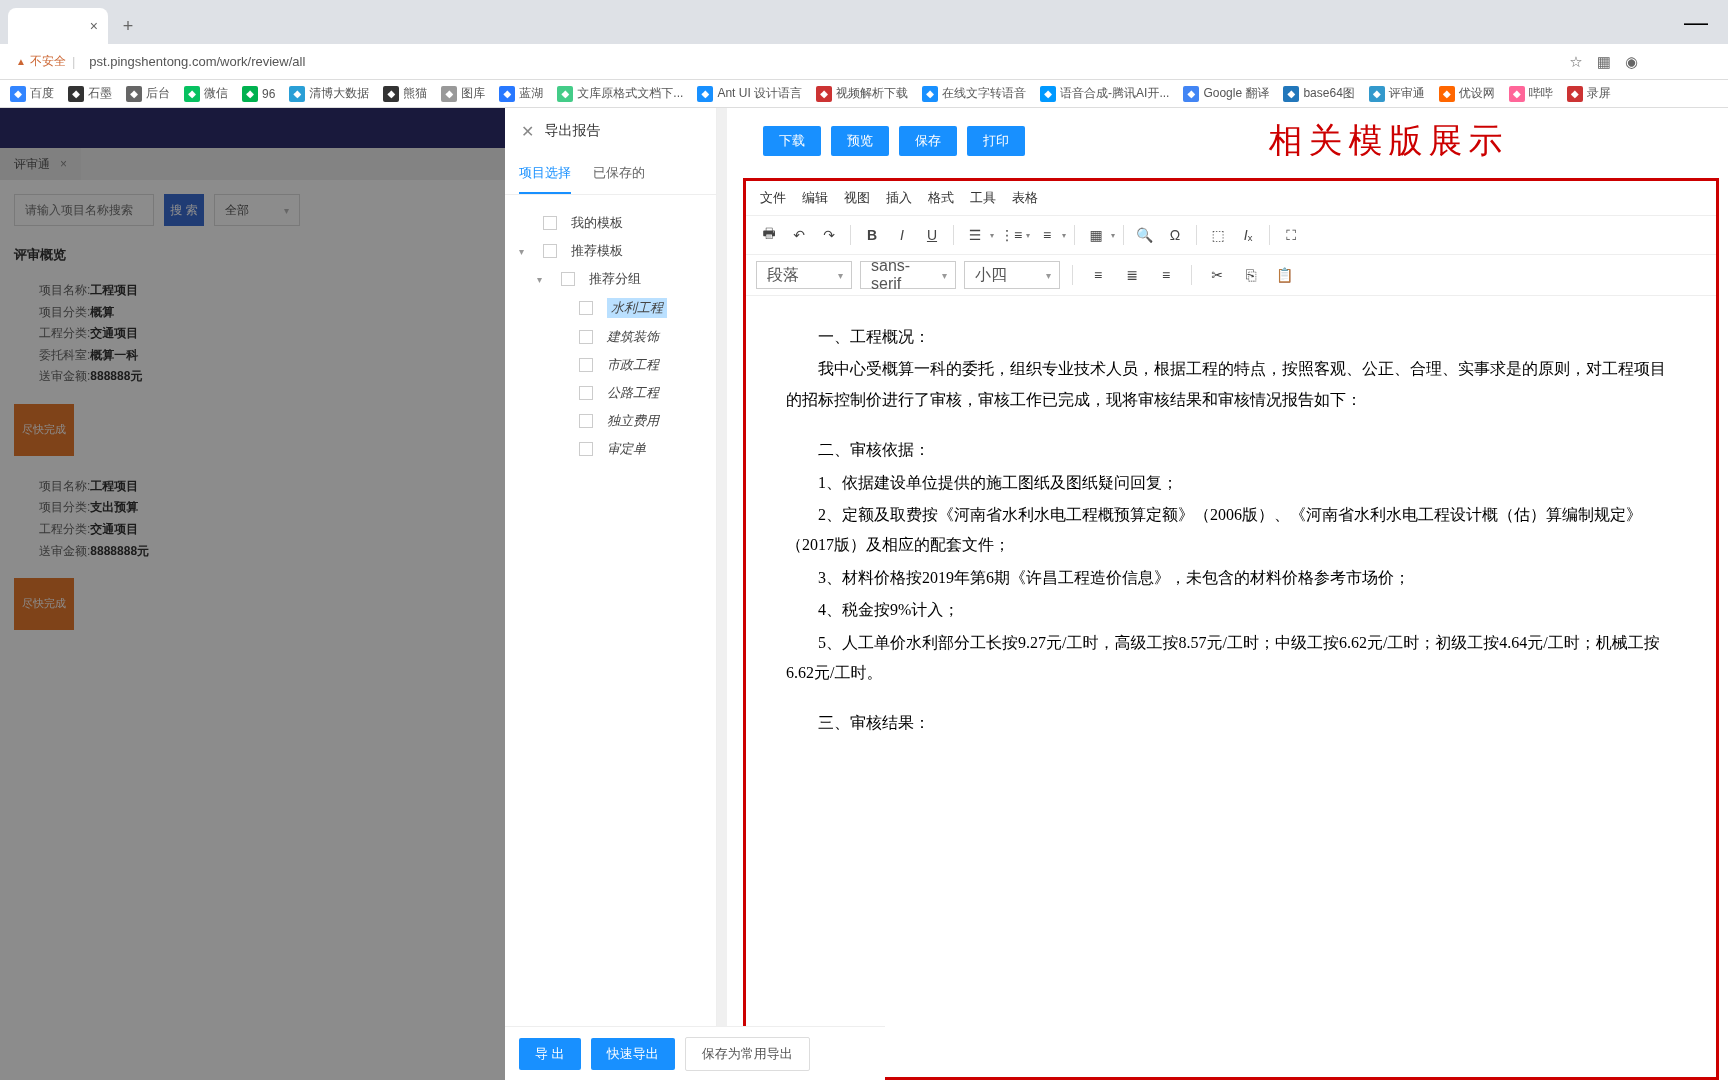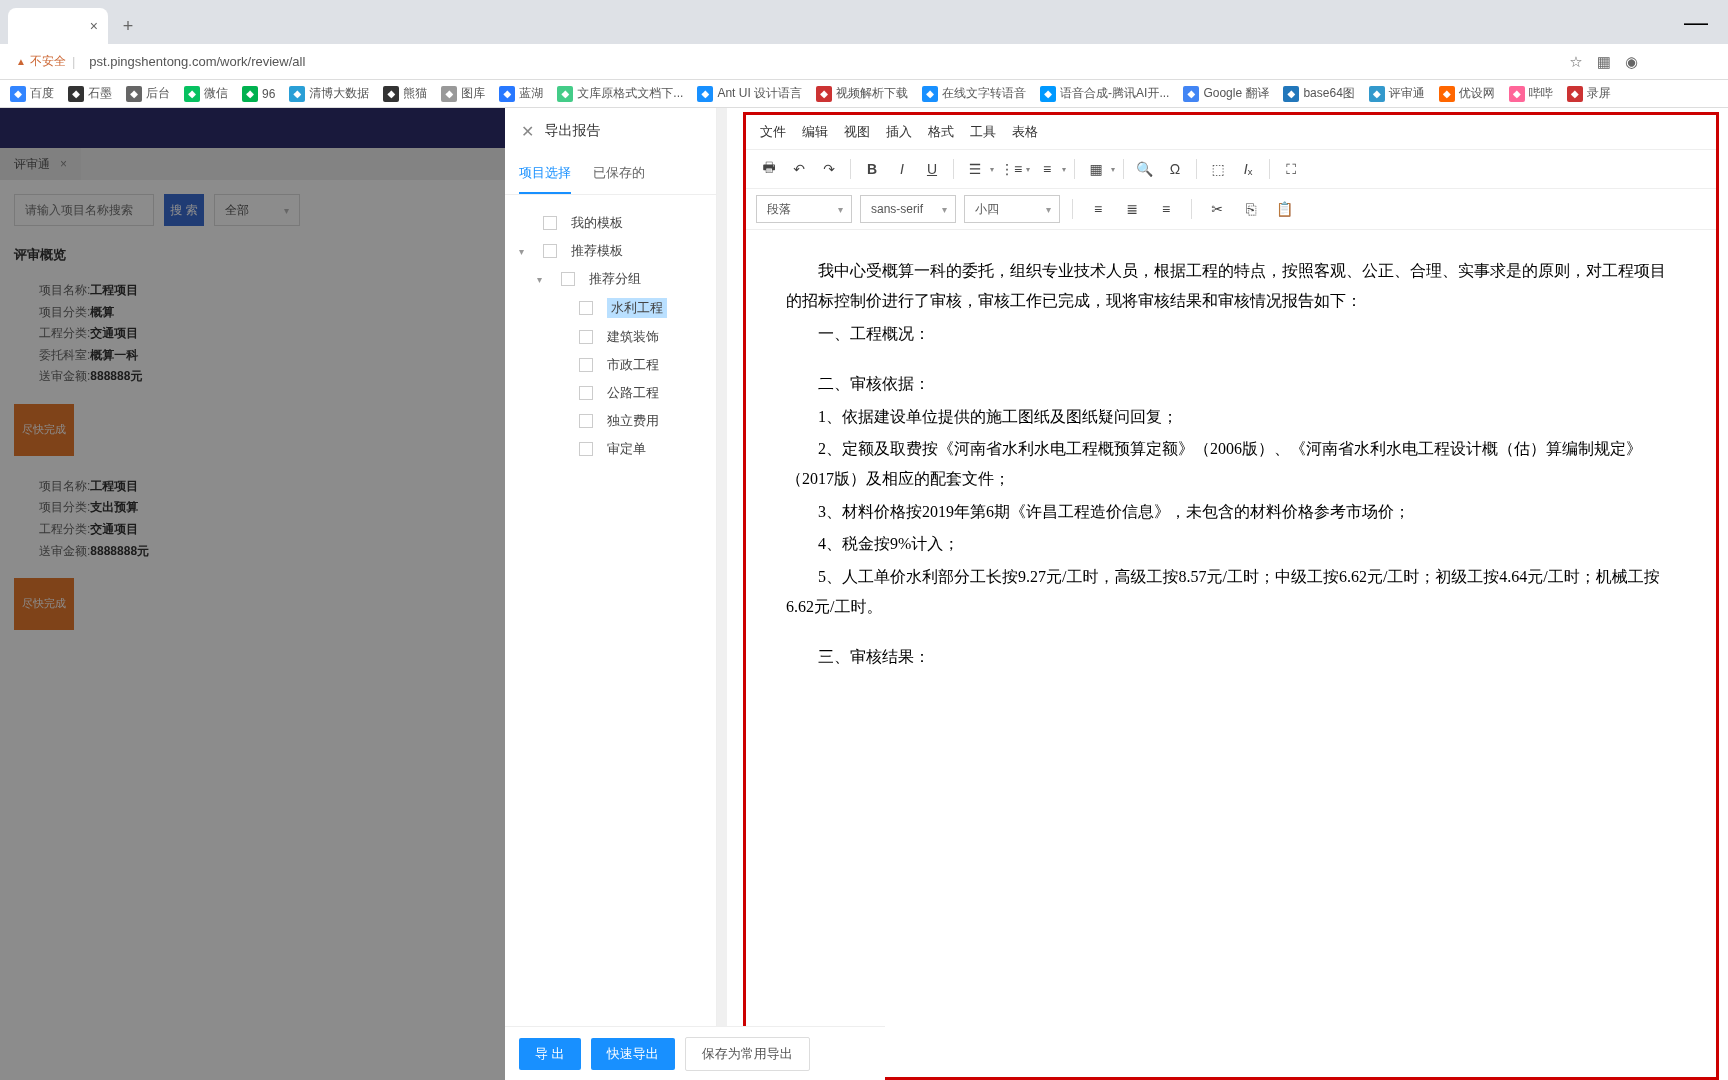--- a/index.html
+++ b/index.html
@@ -50,21 +50,21 @@
     .modal-tabs { display: flex; padding: 0 14px; gap: 22px; border-bottom: 1px solid #eee; }
     .modal-tab { padding: 10px 0; font-size: 13px; color: #666; cursor: pointer; }
     .modal-tab.active { color: #1890ff; border-bottom: 2px solid #1890ff; font-weight: 500; }
     
     .tree { padding: 14px 14px; flex: 1; overflow-y: auto; font-size: 13px; color: #444; }
     .tree-node { display: flex; align-items: center; gap: 14px; padding: 5px 0; }
     .tree-caret { width: 10px; color: #999; font-size: 10px; }
     .tree-cb { width: 14px; height: 14px; border: 1px solid #ccc; }
     .tree-node.sel .tree-label { background: #bae0ff; padding: 1px 4px; }
     .ind1 { padding-left: 18px; }
-    .ind2 { padding-left: 36px; }
+    .ind2 { padding-left: 36px; font-style: italic; }
     
     .modal-footer { height: 54px; border-top: 1px solid #eee; display: flex; align-items: center; padding: 0 14px; gap: 10px; }
     .btn-primary { background: #1890ff; color: #fff; border: none; padding: 7px 16px; font-size: 13px; border-radius: 2px; }
     .btn-default { background: #fff; border: 1px solid #ddd; color: #555; padding: 7px 16px; font-size: 13px; border-radius: 2px; }
     
     
     .modal-right { flex: 1; background: #fff; position: relative; display: flex; flex-direction: column; }
     .scroll-track { width: 10px; background: #f0f0f0; }
     .preview-wrap { flex: 1; padding: 0 0 0 12px; display: flex; flex-direction: column; }
     .red-title { color: #c00; font-family: "SimSun", serif; font-size: 34px; text-align: center; padding: 10px 0; letter-spacing: 6px; }
@@ -72,21 +72,21 @@
     .action-btn { background: #1890ff; color: #fff; border: none; padding: 6px 16px; font-size: 13px; border-radius: 2px; }
     
     .editor-frame { border: 3px solid #c00; margin: 4px 9px 0 4px; flex: 1; background: #fff; display: flex; flex-direction: column; overflow: hidden; }
     .editor-menubar { display: flex; gap: 16px; padding: 8px 14px; font-size: 13px; color: #333; border-bottom: 1px solid #eee; }
     .editor-toolbar { display: flex; align-items: center; padding: 6px 10px; gap: 4px; border-bottom: 1px solid #eee; }
     .tb-btn { width: 26px; height: 26px; display: flex; align-items: center; justify-content: center; color: #444; font-size: 14px; }
     .tb-sep { width: 1px; height: 20px; background: #ddd; margin: 0 4px; }
     .tb-caret { font-size: 8px; color: #888; margin-left: -2px; }
     
     .editor-toolbar2 { display: flex; align-items: center; padding: 6px 10px; gap: 8px; border-bottom: 1px solid #eee; }
-    .tb-select { height: 28px; border: 1px solid #ccc; padding: 0 24px 0 10px; font-size: 12px; color: #555; display: flex; align-items: center; position: relative; }
+    .tb-select { height: 28px; border: 1px solid #ccc; padding: 0 24px 0 10px; font-size: 16px; color: #555; display: flex; align-items: center; position: relative; }
     .tb-select::after { content: "▾"; position: absolute; right: 8px; color: #999; font-size: 10px; }
     
     .doc-body { flex: 1; padding: 26px 40px; font-family: "SimSun", serif; font-size: 16px; line-height: 1.9; color: #000; overflow-y: auto; }
     .doc-body p { text-indent: 2em; margin-bottom: 2px; }
   </style>
 </head>
 <body>
 
 <div class="browser-top">
   <div class="tab">
@@ -276,20 +276,29 @@
               </div>
             </div>
         </div>
       </div>
       <div style="flex:1"></div>
     </div>
     <div class="scroll-track"></div>
 
     <div class="modal-right">
       <div class="preview-wrap">
+        <div style="display:flex;align-items:center">
+          <div class="action-row">
+            <button class="action-btn">下载</button>
+            <button class="action-btn">预览</button>
+            <button class="action-btn">保存</button>
+            <button class="action-btn">打印</button>
+          </div>
+          <div class="red-title" style="flex:1">相关模版展示</div>
+        </div>
         <div class="editor-frame">
           <div class="editor-menubar" id="editor-menus">
               <span>文件</span>
               <span>编辑</span>
               <span>视图</span>
               <span>插入</span>
               <span>格式</span>
               <span>工具</span>
               <span>表格</span>
             </div>
@@ -333,22 +342,22 @@
             <div class="tb-sep"></div>
             <div class="tb-btn">≡</div>
             <div class="tb-btn">≣</div>
             <div class="tb-btn">≡</div>
             <div class="tb-sep"></div>
             <div class="tb-btn">✂</div>
             <div class="tb-btn">⎘</div>
             <div class="tb-btn">📋</div>
           </div>
           <div class="doc-body">
+            <p>一、工程概况：</p>
             <p>我中心受概算一科的委托，组织专业技术人员，根据工程的特点，按照客观、公正、合理、实事求是的原则，对工程项目的招标控制价进行了审核，审核工作已完成，现将审核结果和审核情况报告如下：</p>
-            <p>一、工程概况：</p>
             <p style="height:16px"></p>
             <p>二、审核依据：</p>
             <p>1、依据建设单位提供的施工图纸及图纸疑问回复；</p>
             <p>2、定额及取费按《河南省水利水电工程概预算定额》（2006版）、《河南省水利水电工程设计概（估）算编制规定》（2017版）及相应的配套文件；</p>
             <p>3、材料价格按2019年第6期《许昌工程造价信息》，未包含的材料价格参考市场价；</p>
             <p>4、税金按9%计入；</p>
             <p>5、人工单价水利部分工长按9.27元/工时，高级工按8.57元/工时；中级工按6.62元/工时；初级工按4.64元/工时；机械工按6.62元/工时。</p>
             <p style="height:16px"></p>
             <p>三、审核结果：</p>
           </div>

